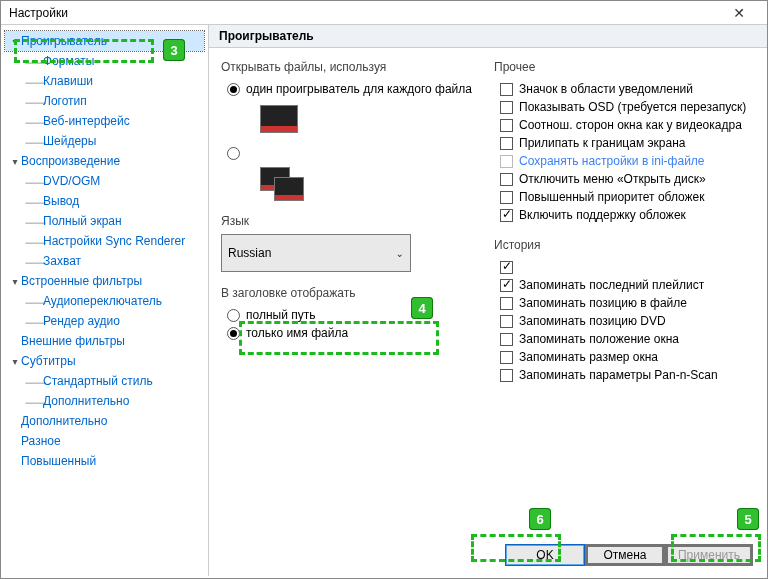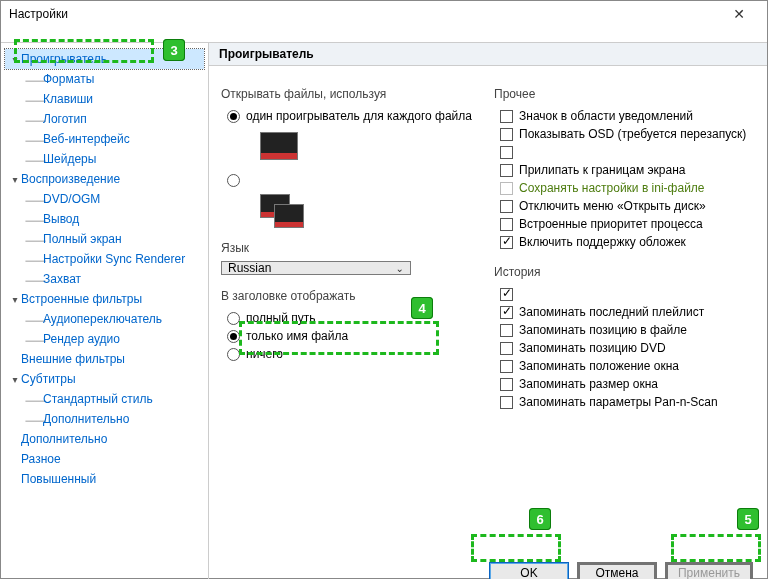--- a/index.html
+++ b/index.html
@@ -8,23 +8,23 @@
     font-family: "Segoe UI", Tahoma, sans-serif;
     font-size: 12px;
     background: #fff;
     color: #000;
     width: 768px;
     height: 579px;
     overflow: hidden;
   }
   .window { width: 768px; height: 579px; border: 1px solid #888; position: relative; }
   .titlebar {
-    height: 42px; line-height: 26px; padding: 0 8px;
+    height: 24px; line-height: 26px; padding: 0 8px;
     border-bottom: 1px solid #ccc;
-    display: flex; justify-content: space-between; align-items: flex-start;
+    display: flex; justify-content: space-between; align-items: center;
     background: #fff;
   }
   .title { font-size: 12px; }
   .close-x { width: 40px; text-align: center; font-size: 14px; color: #333; }
   .body { display: flex; height: calc(100% - 26px); }
   .sidebar {
     width: 208px; border-right: 1px solid #ccc;
     padding: 6px 4px; overflow: auto;
   }
   .tree { list-style: none; margin: 0; padding: 0; }
@@ -46,21 +46,21 @@
     width: 18px; color: #888; font-size: 11px;
     display: inline-block; text-align: left;
   }
   .main { flex: 1; display: flex; flex-direction: column; }
   .section-header {
     background: #eef2f6; border-bottom: 1px solid #ccc;
     padding: 4px 10px; font-weight: 600;
   }
   .content {
     flex: 1; padding: 10px 12px 0 12px;
-    display: flex; gap: 12px; margin-top: 9px;
+    display: flex; gap: 12px;
   }
   .col { flex: 1; }
   .group-label { color: #444; margin: 2px 0 6px 0; }
   .radio-row, .check-row {
     display: flex; align-items: flex-start;
     padding: 2px 0 2px 6px;
   }
   .radio, .check {
     width: 13px; height: 13px; border: 1px solid #555;
     margin-right: 6px; margin-top: 1px; flex-shrink: 0;
@@ -68,48 +68,48 @@
   }
   .radio { border-radius: 50%; }
   .radio .dot {
     position: absolute; top: 2px; left: 2px; width: 7px; height: 7px;
     background: #000; border-radius: 50%;
   }
   .check .mark {
     position: absolute; left: 1px; top: -3px; font-size: 12px; color: #000;
   }
   .check.disabled { border-color: #bbb; }
-  .label.disabled { color: #4d7c0f; }
+  .label.disabled { color: #3b82f6; }
   .thumb-single {
     width: 36px; height: 26px; background: #222; position: relative;
     margin: 8px 0 12px 40px; box-shadow: 0 0 0 1px #777;
   }
   .thumb-single::after {
     content: ""; position: absolute; bottom: 0; left: 0; right: 0; height: 6px;
     background: #c33;
   }
   .thumb-multi { position: relative; width: 50px; height: 36px; margin: 6px 0 10px 40px; }
   .thumb-multi .t {
     position: absolute; width: 28px; height: 22px; background: #222;
     box-shadow: 0 0 0 1px #777;
   }
   .thumb-multi .t::after {
     content: ""; position: absolute; bottom: 0; left: 0; right: 0; height: 5px;
     background: #c33;
   }
   .thumb-multi .a { top: 0; left: 0; }
   .thumb-multi .b { top: 10px; left: 14px; }
   .select {
-    width: 190px; height: 14px; border: 1px solid #7a7a7a;
+    width: 190px; height: 38px; border: 1px solid #7a7a7a;
     background: #e9e9e9; display: flex; align-items: center;
     justify-content: space-between; padding: 0 6px; font-size: 12px;
   }
   .select .chev { font-size: 10px; color: #333; }
   .buttons {
-    display: flex; justify-content: flex-end; gap: 8px;
+    display: flex; justify-content: flex-end; gap: 0;
     padding: 10px 14px;
   }
   .btn {
     min-width: 80px; height: 22px; border: 3px solid #737373;
     background: #e9e9e9; display: inline-flex;
     align-items: center; justify-content: center; font-size: 12px;
     padding: 0 10px;
   }
   .btn.default { border: 1px solid #0a64c2; box-shadow: inset 0 0 0 1px #5aa8e8; }
   .btn.disabled { color: #999; }
@@ -315,55 +315,52 @@
           <div class="radio-row">
             <span class="radio"></span>
             <span class="label">полный путь</span>
           </div>
           <div class="radio-row">
             <span class="radio">
                 <span class="dot"></span>
               </span>
             <span class="label">только имя файла</span>
           </div>
-          <div class="radio-row">
-            <span class="radio"></span>
-            <span class="label">ничего</span>
-          </div>
         </div>
 
         <div class="col">
           <div class="group-label">Прочее</div>
           <div id="misc-list">
               <div class="check-row">
                 <span class="check"></span>
                 <span class="label">Значок в области уведомлений</span>
               </div>
               <div class="check-row">
                 <span class="check"></span>
                 <span class="label">Показывать OSD (требуется перезапуск)</span>
               </div>
               <div class="check-row">
                 <span class="check"></span>
+                <span class="label">Соотнош. сторон окна как у видеокадра</span>
               </div>
               <div class="check-row">
                 <span class="check"></span>
                 <span class="label">Прилипать к границам экрана</span>
               </div>
               <div class="check-row">
                 <span class="check disabled"></span>
                 <span class="label disabled">Сохранять настройки в ini-файле</span>
               </div>
               <div class="check-row">
                 <span class="check"></span>
                 <span class="label">Отключить меню «Открыть диск»</span>
               </div>
               <div class="check-row">
                 <span class="check"></span>
-                <span class="label">Встроенные приоритет процесса</span>
+                <span class="label">Повышенный приоритет обложек</span>
               </div>
               <div class="check-row">
                 <span class="check">
                   <span class="mark">✓</span>
                 </span>
                 <span class="label">Включить поддержку обложек</span>
               </div>
             </div>
 
           <div class="group-label" style="margin-top:14px">История</div>

